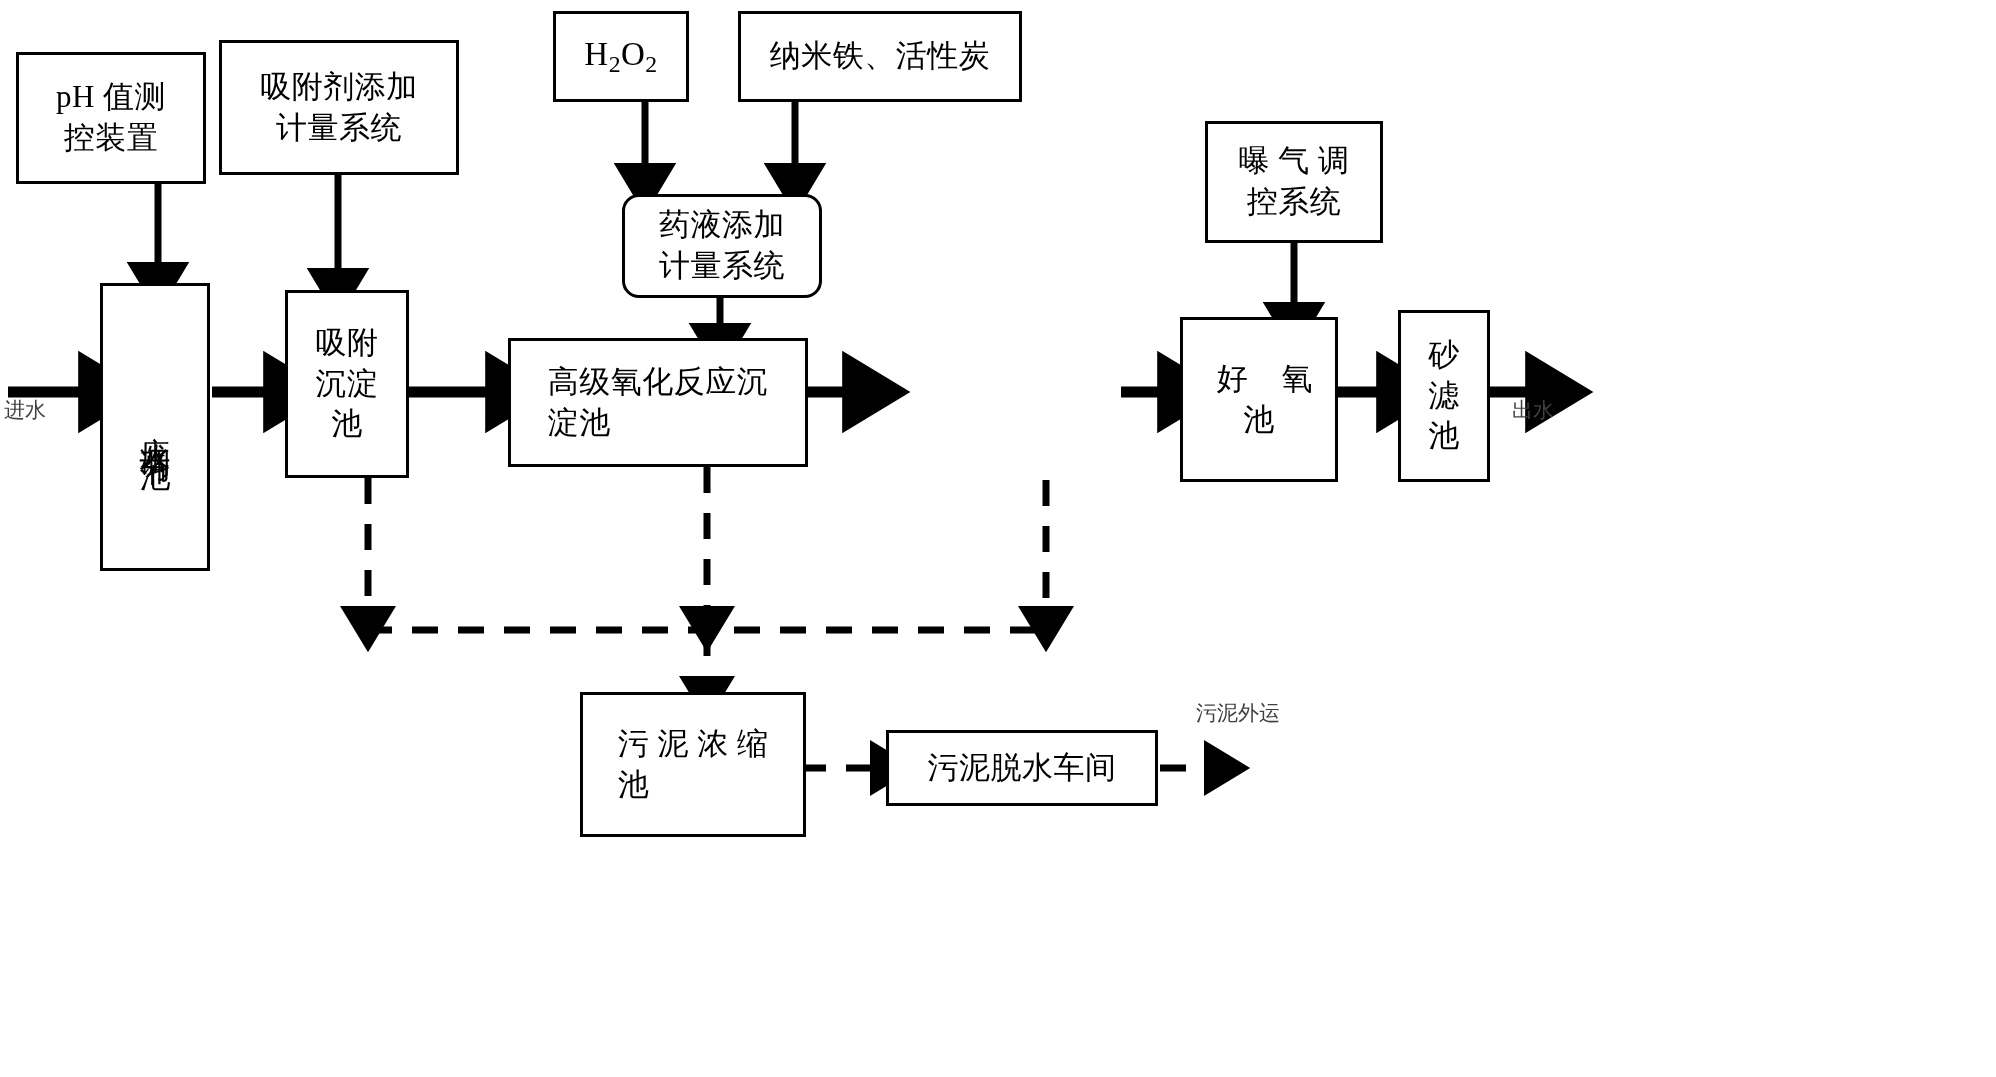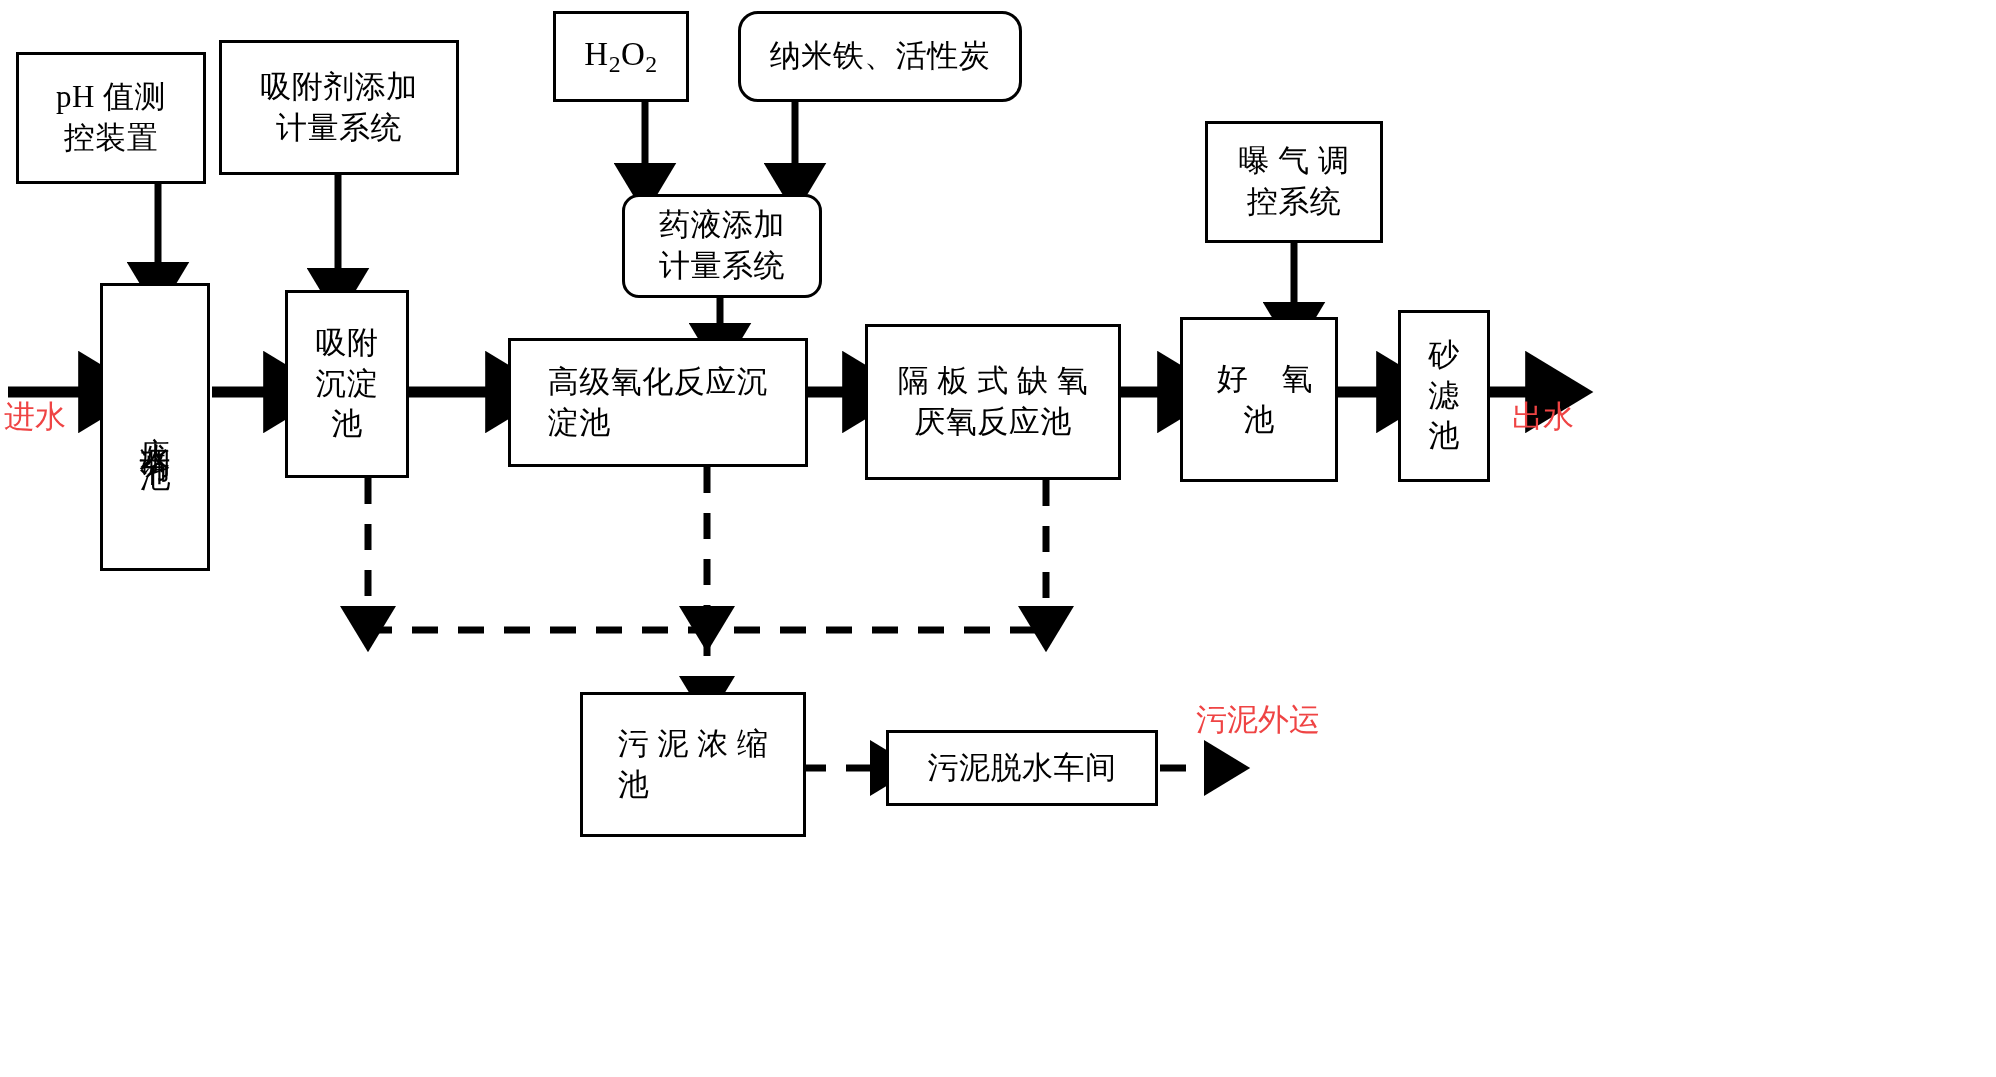--- a/index.html
+++ b/index.html
@@ -24,22 +24,22 @@
   .node .txt{display:block;padding:0 6px;}
   .vertical{
     writing-mode:vertical-rl;
     text-orientation:upright;
     letter-spacing:6px;
     line-height:1;
   }
   .loose{letter-spacing:13px;margin-left:24px;}
   .freelabel{
     position:absolute;
-    color:#ef4444;
-    font-size:31px;
+    color:#404040;
+    font-size:21px;
     white-space:nowrap;
     font-family:"Liberation Serif","DejaVu Serif",serif;
   }
   .sub{font-size:0.72em;vertical-align:-0.3em;}
   .formula{font-size:33px;}
 </style>
 </head>
 <body>
 
 <div id="stage">
@@ -117,21 +117,21 @@
     <span class="txt">
       <span>吸附剂添加</span><br>
       <span>计量系统</span>
     </span>
   </div>
 
   <div class="node" style="left:553px;top:11px;width:136px;height:91px;">
     <span class="txt formula"><span>H</span><span class="sub">2</span><span>O</span><span class="sub">2</span></span>
   </div>
 
-  <div class="node" style="left:738px;top:11px;width:284px;height:91px;border-radius:20px;">
+  <div class="node" style="left:738px;top:11px;width:284px;height:91px;">
     <span class="txt">纳米铁、活性炭</span>
   </div>
 
   <div class="node" style="left:622px;top:194px;width:200px;height:104px;border-radius:17px;">
     <span class="txt">
       <span>药液添加</span><br>
       <span>计量系统</span>
     </span>
   </div>
 
@@ -154,26 +154,20 @@
     </span>
   </div>
 
   <div class="node" style="left:508px;top:338px;width:300px;height:129px;">
     <span class="txt" style="text-align:left;">
       <span>高级氧化反应沉</span><br>
       <span>淀池</span>
     </span>
   </div>
 
-  <div class="node" style="left:865px;top:324px;width:256px;height:156px;">
-    <span class="txt">
-      <span>隔 板 式 缺 氧</span><br>
-      <span>厌氧反应池</span>
-    </span>
-  </div>
 
   <div class="node" style="left:1180px;top:317px;width:158px;height:165px;">
     <span class="txt">
       <span class="loose">好    氧</span><br>
       <span>池</span>
     </span>
   </div>
 
   <div class="node" style="left:1398px;top:310px;width:92px;height:172px;">
     <span class="txt">

